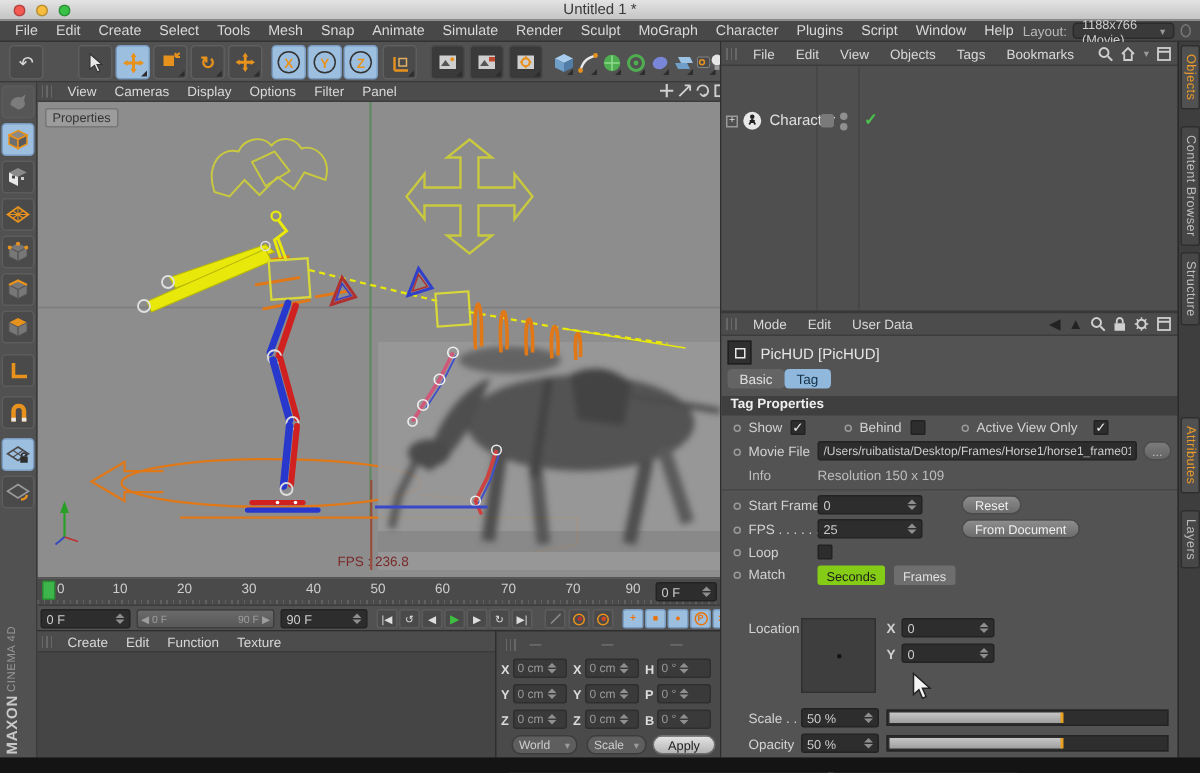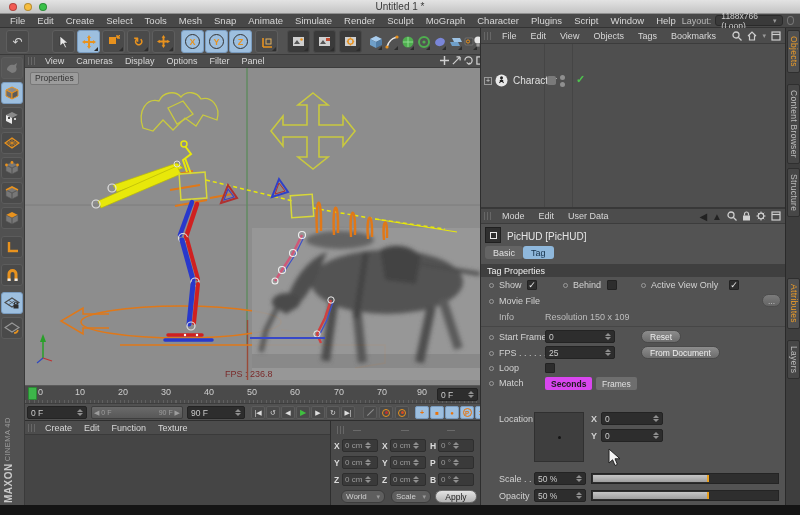--- a/index.html
+++ b/index.html
@@ -65,21 +65,21 @@
   .rpanel{position:absolute;left:480px;top:28px;width:305px;height:477px;background:#4f4f4f;border-left:1px solid #2e2e2e}
   .ommenu{position:absolute;left:0;top:0;width:305px;height:16px;background:#4c4c4c;display:flex;align-items:center;border-bottom:1px solid #3c3c3c}
   .ommenu .mi,.ammenu .mi{font-size:9px;padding:0 7px}
   .omlist{position:absolute;left:0;top:16px;width:305px;height:163px;background:#4f4f4f}
   .vline{position:absolute;top:0;bottom:0;width:1px;background:#454545}
   .orow{position:absolute;left:0;width:305px;height:16px;display:flex;align-items:center}
   .oname{font-size:10px;color:#e0e0e0}
   .divider{position:absolute;left:0;top:179px;width:305px;height:2px;background:#383838}
   .ammenu{position:absolute;left:0;top:181px;width:305px;height:15px;background:#4c4c4c;display:flex;align-items:center;border-bottom:1px solid #3c3c3c}
   .ambody{position:absolute;left:0;top:196px;width:305px;height:281px;background:#535353}
-  .sechdr{position:absolute;left:0;width:305px;height:13px;background:#3f3f3f;color:#efefef;font-size:9px;font-weight:normal;display:flex;align-items:center;padding-left:6px;gap:3px}
+  .sechdr{position:absolute;left:0;width:305px;height:13px;background:#3f3f3f;color:#efefef;font-size:9px;font-weight:bold;display:flex;align-items:flex-start;padding-left:6px;gap:3px}
   .lbl{position:absolute;font-size:9px;color:#d2d2d2;white-space:nowrap}
   .pdot{position:absolute;width:5px;height:5px;border:1px solid #9a9a9a;border-radius:50%}
   .chk{position:absolute;width:10px;height:10px;background:#2d2d2d;border:1px solid #222;border-radius:1px;color:#e8e8e8;font-size:9px;line-height:9px;text-align:center}
   .pill{position:absolute;display:flex;align-items:center;justify-content:center;background:linear-gradient(#8d8d8d,#6c6c6c);border:1px solid #4a4a4a;border-radius:7px;color:#efefef;font-size:8.5px;height:13px;padding:0 8px}
   .tabbtn{position:absolute;display:flex;align-items:center;justify-content:center;border-radius:3px;font-size:9px;height:13px;padding:0 8px}
   .seg{position:absolute;display:flex;align-items:center;justify-content:center;font-size:8.5px;height:13px;padding:0 6px;border-radius:2px}
   .slider{position:absolute;height:11px;background:#2e2e2e;border:1px solid #242424}
   .slider .fill{position:absolute;left:1px;top:1px;bottom:1px;width:62%;background:linear-gradient(#c6c6c6,#9e9e9e)}
   .slider .mark{position:absolute;left:62%;top:1px;bottom:1px;width:2px;background:#e8a020}
   .locpad{position:absolute;background:#3e3e3e;border:1px solid #303030}
@@ -117,21 +117,21 @@
     <span class="mi">Render</span>
     <span class="mi">Sculpt</span>
     <span class="mi">MoGraph</span>
     <span class="mi">Character</span>
     <span class="mi">Plugins</span>
     <span class="mi">Script</span>
     <span class="mi">Window</span>
     <span class="mi">Help</span>
     <span class="layout-label">Layout:</span>
     <span class="layout-box">
-        <span>1188x766 (Loop)</span>
+        <span>1188x766 (Movie)</span>
         <span class="caret">▾</span>
       </span>
     <span style="width:9px;height:9px;border:1px solid #777;border-radius:50%;margin-right:6px"></span>
   </div>
 
   <div class="toolbar">
     <div class="tile" style="left:6px">↶</div>
     <div class="tile" style="left:52px">
       <svg class="icsvg" width="12" height="14" viewBox="0 0 12 14">
           <path d="M2,1 L2,11 L5,8.6 L7,13 L8.6,12.2 L6.6,8 L10,8 Z" fill="#e8e8e8" stroke="#333" stroke-width=".7"></path>
@@ -741,20 +741,23 @@
       <span class="chk" style="left:46px;top:56px">✓</span>
       <span class="pdot" style="left:82px;top:59px"></span>
       <span class="lbl" style="left:92px;top:56px">Behind</span>
       <span class="chk" style="left:126px;top:56px"></span>
       <span class="pdot" style="left:160px;top:59px"></span>
       <span class="lbl" style="left:170px;top:56px">Active View Only</span>
       <span class="chk" style="left:248px;top:56px">✓</span>
 
       <span class="pdot" style="left:8px;top:75px"></span>
       <span class="lbl" style="left:18px;top:72px">Movie File</span>
+      <div class="fld" style="left:64px;top:70px;width:213px;font-size:8px">
+          <span class="val">/Users/ruibatista/Desktop/Frames/Horse1/horse1_frame01</span>
+        </div>
       <div class="pill" style="left:281px;top:70px;padding:0 5px;opacity:.7">...</div>
       <span class="lbl" style="left:18px;top:88px;color:#bdbdbd">Info</span>
       <span class="lbl" style="left:64px;top:88px;color:#bdbdbd">Resolution 150 x 109</span>
 
       <div class="abs" style="left:0;top:102px;width:305px;height:1px;background:#464646"></div>
 
       <span class="pdot" style="left:8px;top:111px"></span>
       <span class="lbl" style="left:18px;top:108px">Start Frame</span>
       <div class="fld" style="left:64px;top:106px;width:70px">
           <span class="val">0</span>
@@ -775,21 +778,21 @@
           </span>
         </div>
       <div class="pill" style="left:160px;top:122px">From Document</div>
 
       <span class="pdot" style="left:8px;top:142px"></span>
       <span class="lbl" style="left:18px;top:139px">Loop</span>
       <span class="chk" style="left:64px;top:139px"></span>
 
       <span class="pdot" style="left:8px;top:157px"></span>
       <span class="lbl" style="left:18px;top:154px">Match</span>
-      <div class="seg" style="left:64px;top:153px;background:#d946ef;color:#1c1c1c;font-weight:bold">Seconds</div>
+      <div class="seg" style="left:64px;top:153px;background:#84cc16;color:#1c1c1c;font-weight:normal">Seconds</div>
       <div class="seg" style="left:115px;top:153px;background:#6e6e6e;color:#e0e0e0">Frames</div>
 
       <span class="lbl" style="left:18px;top:190px">Location</span>
       <div class="locpad" style="left:53px;top:188px;width:50px;height:50px">
           <i></i>
         </div>
       <span class="lbl" style="left:110px;top:190px;font-weight:bold">X</span>
       <div class="fld" style="left:120px;top:188px;width:62px">
           <span class="val">0</span>
           <span class="stp">

